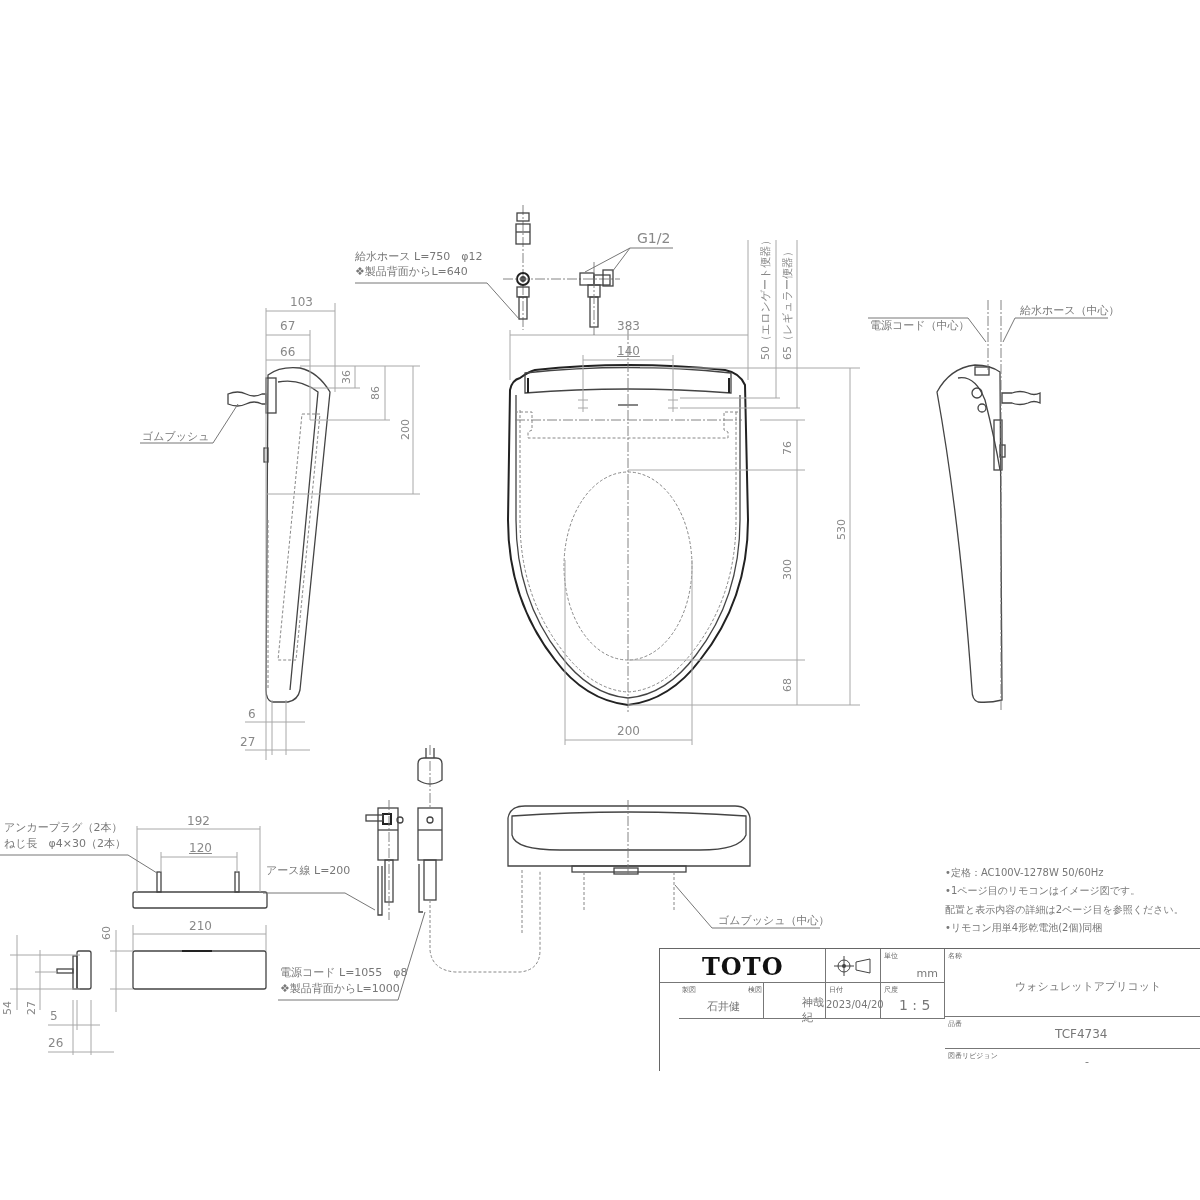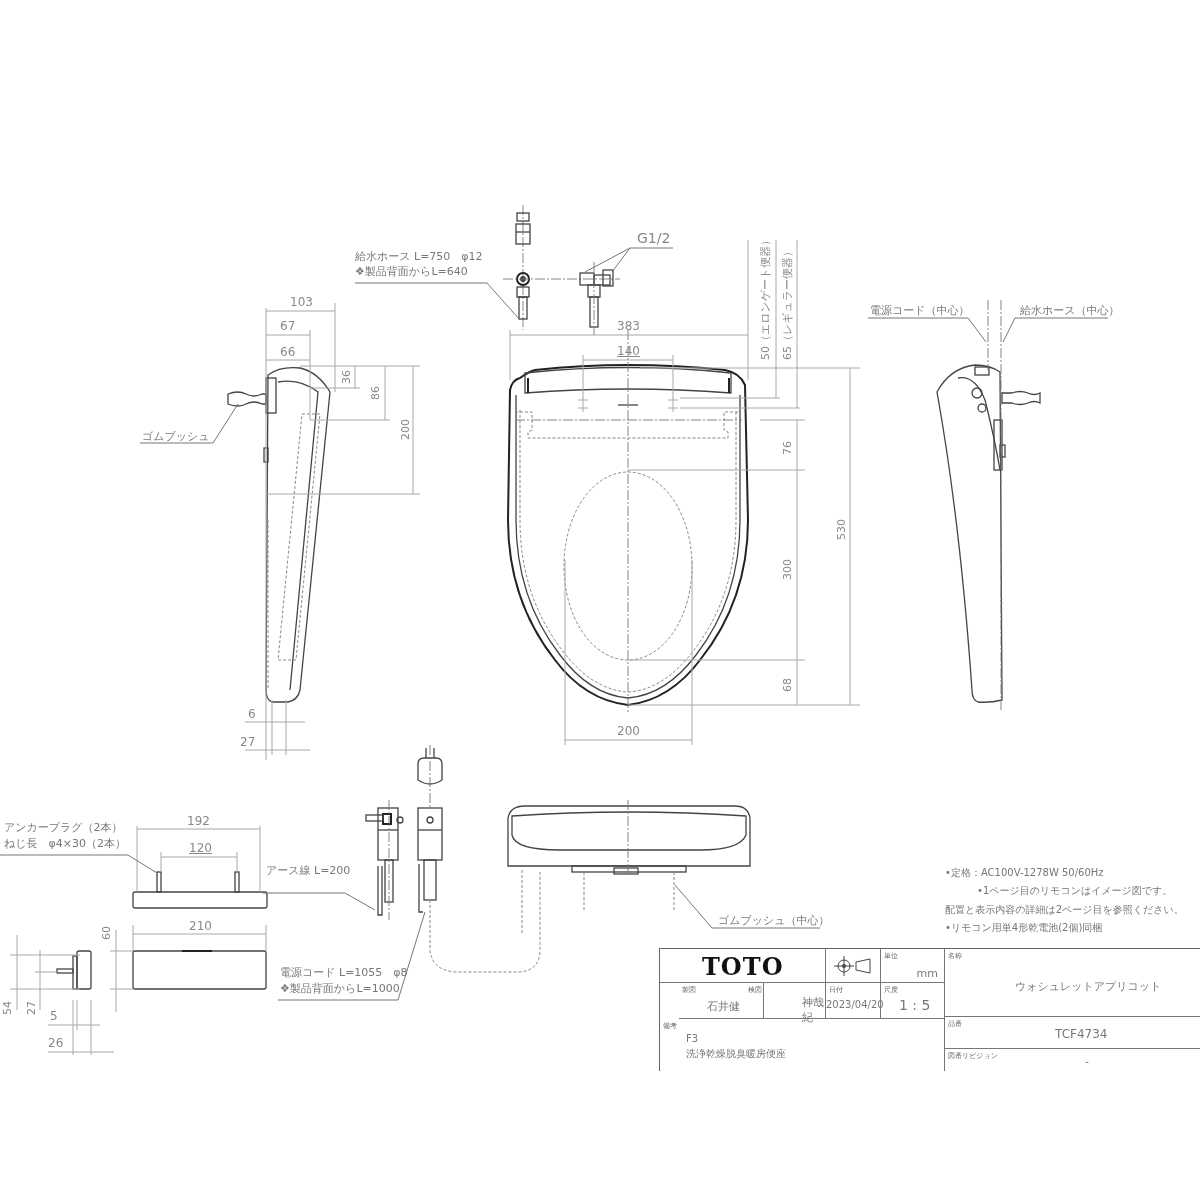--- a/index.html
+++ b/index.html
@@ -236,42 +236,42 @@
 <div class="tnum" style="left:290px;top:296px;">103</div>
 <div class="tnum" style="left:280px;top:320px;">67</div>
 <div class="tnum" style="left:280px;top:346px;">66</div>
 <div class="tv" style="left:341px;top:384px;">36</div>
 <div class="tv" style="left:370px;top:400px;">86</div>
 <div class="tv" style="left:400px;top:440px;">200</div>
 <div class="tnum" style="left:248px;top:708px;">6</div>
 <div class="tnum" style="left:240px;top:736px;">27</div>
 <div class="t" style="left:142px;top:431px;">ゴムブッシュ</div>
 
-<div class="t" style="left:870px;top:305px;">電源コード（中心）</div>
+<div class="t" style="left:870px;top:321px;font-family:Liberation Mono, monospace;">電源コード（中心）</div>
 <div class="t" style="left:994px;top:305px;margin-left:26px;">給水ホース（中心）</div>
 
 <div class="t" style="left:4px;top:822px;">アンカープラグ（2本）</div>
 <div class="t" style="left:4px;top:838px;">ねじ長　φ4×30（2本）</div>
 <div class="tnum" style="left:187px;top:815px;">192</div>
 <div class="tnum" style="left:189px;top:842px;text-decoration:underline;">120</div>
 <div class="tnum" style="left:189px;top:920px;">210</div>
 <div class="tv" style="left:101px;top:940px;">60</div>
 <div class="tv" style="left:2px;top:1015px;">54</div>
 <div class="tv" style="left:26px;top:1015px;">27</div>
 <div class="tnum" style="left:50px;top:1010px;">5</div>
 <div class="tnum" style="left:48px;top:1037px;">26</div>
 
 <div class="t" style="left:266px;top:865px;">アース線 L=200</div>
 <div class="t" style="left:280px;top:967px;">電源コード L=1055　φ8</div>
 <div class="t" style="left:280px;top:983px;">❖製品背面からL=1000</div>
 
 <div class="t" style="left:718px;top:915px;">ゴムブッシュ（中心）</div>
 
 <div class="t" style="left:945px;top:868px;font-size:10px;">•定格：AC100V-1278W 50/60Hz</div>
-<div class="t" style="left:945px;top:886px;font-size:10px;margin-left:32px;">•1ページ目のリモコンはイメージ図です。</div>
+<div class="t" style="left:945px;top:886px;font-size:10px;">•1ページ目のリモコンはイメージ図です。</div>
 <div class="t" style="left:945px;top:905px;font-size:10px;"> 配置と表示内容の詳細は2ページ目を参照ください。</div>
 <div class="t" style="left:945px;top:923px;font-size:10px;">•リモコン用単4形乾電池(2個)同梱</div>
 
 <div class="tbl" style="left:659px;top:948px;width:545px;height:122px;border-right:none;border-bottom:none;">
   <div class="cell" style="left:0;top:0;width:166px;height:34px;">
     <div class="logo" style="left:42px;top:3px;">TOTO</div>
   </div>
   <div class="cell" style="left:166px;top:0;width:55px;height:34px;">
     <svg width="55" height="34">
       <circle cx="18" cy="17" r="6" fill="none" stroke="#444"></circle>
@@ -302,22 +302,17 @@
     <span class="val" style="left:0px;top:16px;font-size:10px;">2023/04/20</span>
   </div>
   <div class="cell" style="left:221px;top:34px;width:64px;height:36px;">
     <span class="cap">尺度</span>
     <span class="val" style="left:18px;top:14px;font-size:14px;">1 : 5</span>
   </div>
   <div class="cell" style="left:285px;top:68px;width:260px;height:32px;">
     <span class="cap">品番</span>
     <span class="val" style="left:110px;top:10px;font-size:12px;">TCF4734</span>
   </div>
-  <div class="cell" style="left:0;top:70px;width:285px;height:52px;border-bottom:none;">
-    <span class="cap">備考</span>
-    <span class="val" style="left:26px;top:14px;font-size:10px;">F3</span>
-    <span class="val" style="left:26px;top:28px;font-size:10px;">洗浄乾燥脱臭暖房便座</span>
-  </div>
   <div class="cell" style="left:285px;top:100px;width:260px;height:22px;border-bottom:none;">
     <span class="cap">図番リビジョン</span>
     <span class="val" style="left:140px;top:6px;">-</span>
   </div>
 </div>
 
 </body></html>

